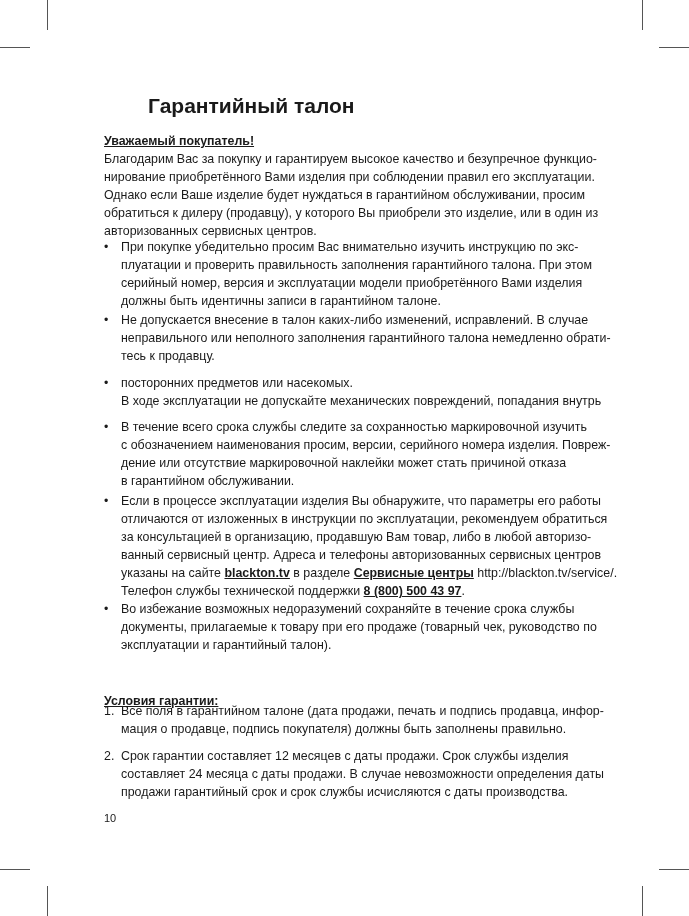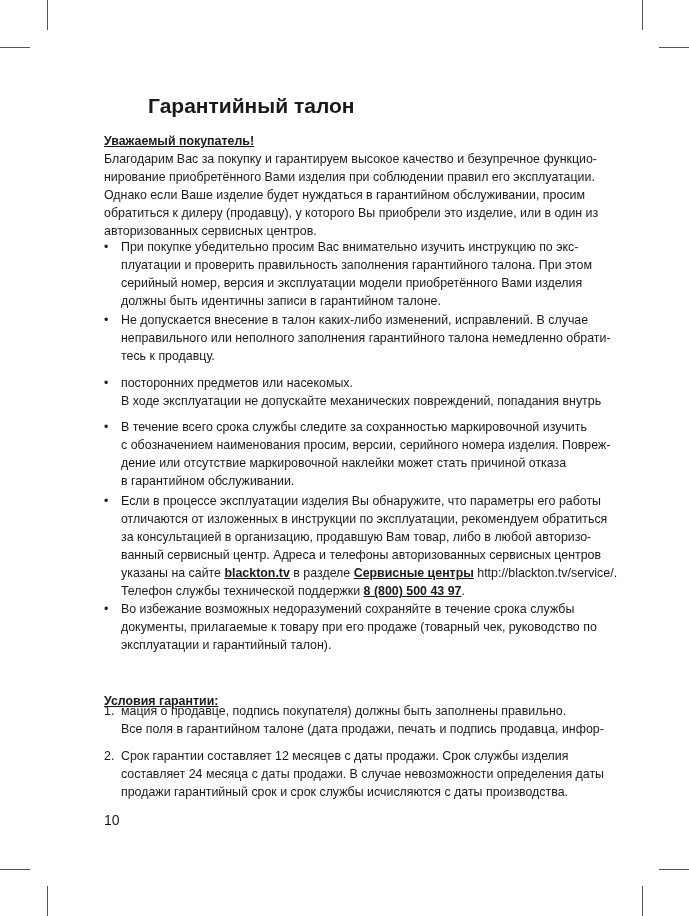--- a/index.html
+++ b/index.html
@@ -9,21 +9,21 @@
   .v { width:1px; }
   .h { height:1px; }
   .page { position:absolute; left:104px; top:0; width:500px; }
   .title { position:absolute; top:94px; left:0; font-size:21px; font-weight:bold; white-space:nowrap;margin-left:44px; }
   .block { position:absolute; left:0; font-size:12.4px; line-height:18.1px; width:500px; }
   .b { font-weight:bold;text-decoration:underline; }
   .line { display:block; white-space:nowrap; }
   .item { position:absolute; left:0; width:500px; font-size:12.4px; line-height:18.1px; }
   .item .marker { position:absolute; left:0; top:0; }
   .item .text { margin-left:17px; }
-  .pagenum { position:absolute; left:104px; top:812px; font-size:14px; }
+  .pagenum { position:absolute; left:104px; top:812px; font-size:11px; }
 </style>
 </head>
 <body>
 
 <div class="crop v" style="left:47px; top:0; height:30px;"></div>
 <div class="crop v" style="left:642px; top:0; height:30px;"></div>
 <div class="crop h" style="left:0; top:47px; width:30px;"></div>
 <div class="crop h" style="left:659px; top:47px; width:30px;"></div>
 <div class="crop h" style="left:0; top:869px; width:30px;"></div>
 <div class="crop h" style="left:659px; top:869px; width:30px;"></div>
@@ -100,22 +100,22 @@
     </div>
   </div>
 
   <div class="block" style="top:685px;margin-top:7px;">
     <span class="line b">Условия гарантии:</span>
   </div>
 
   <div class="item" style="top:702px;">
     <span class="marker">1.</span>
     <div class="text">
+      <span class="line">Все поля в гарантийном талоне (дата продажи, печать и подпись продавца, инфор-</span>
       <span class="line">мация о продавце, подпись покупателя) должны быть заполнены правильно.</span>
-      <span class="line">Все поля в гарантийном талоне (дата продажи, печать и подпись продавца, инфор-</span>
     </div>
   </div>
 
   <div class="item" style="top:747px;">
     <span class="marker">2.</span>
     <div class="text">
       <span class="line">Срок гарантии составляет 12 месяцев с даты продажи. Срок службы изделия</span>
       <span class="line">составляет 24 месяца с даты продажи. В случае невозможности определения даты</span>
       <span class="line">продажи гарантийный срок и срок службы исчисляются с даты производства.</span>
     </div>

